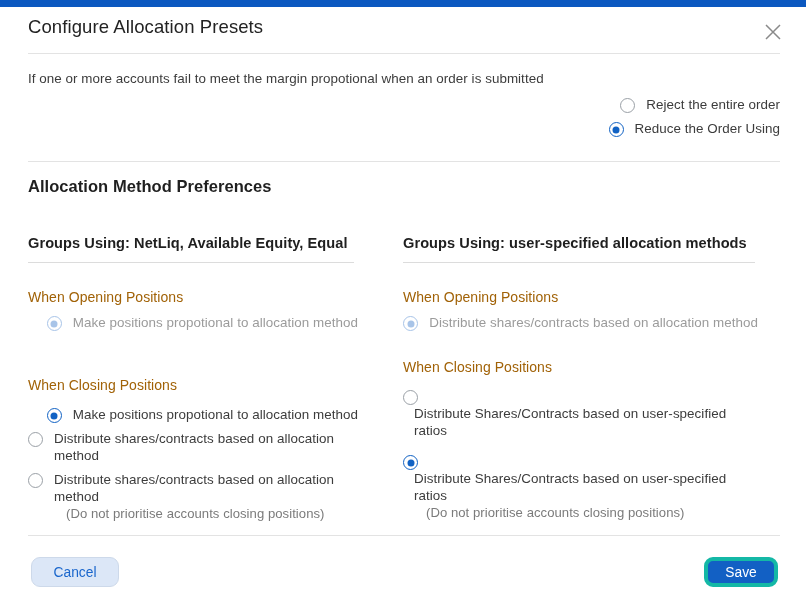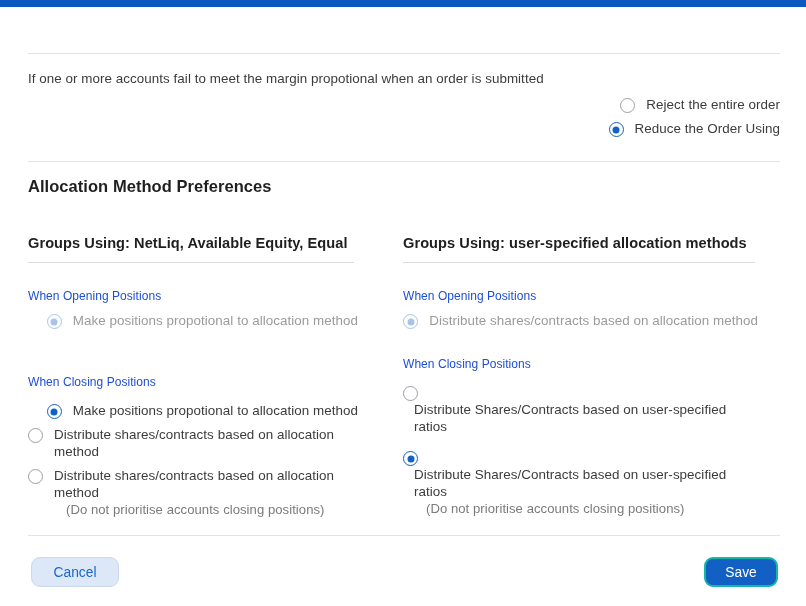--- a/index.html
+++ b/index.html
@@ -162,22 +162,22 @@
     color: #1f1f1f;
     padding-bottom: 11px;
     letter-spacing: 0.05px;
     white-space: nowrap;
   }
   .col-rule { height: 1px; background: #dcdcdc; }
   .col-left  .col-rule { width: 326px; }
   .col-right .col-rule { width: 352px; }
 
   .group-label {
-    font-size: 12px;
-    color: #1d4ed8;
+    font-size: 14px;
+    color: #a16207;
     letter-spacing: 0.05px;
   }
   .opening-group { margin-top: 26px; }
   .opening-group .group-label { margin-bottom: 9px; }
   .closing-group .group-label { margin-bottom: 13px; }
   .col-left  .closing-group { margin-top: 46px; }
   .col-right .closing-group { margin-top: 28px; }
   .col-right .closing-group .radio-row { margin-bottom: 14px; flex-direction: column; }
 
   
@@ -195,31 +195,39 @@
     left: 31px; top: 0;
     width: 88px; height: 30px;
     background: #dce7f7;
     border: 1px solid #cdd9ea;
     color: #1a66cc;
   }
   .btn-save {
     right: 28px; top: 0;
     width: 74px; height: 30px;
     background: #1260c4;
-    border: 2px solid #14b8a6;
+    border: 4px solid #14b8a6;
     color: #ffffff;
   }
 </style>
 </head>
 <body>
 
 <div class="top-accent-bar"></div>
 
 <div class="dialog">
 
+  <div class="dialog-header">
+    <div class="dialog-title">Configure Allocation Presets</div>
+    <div class="close-icon-btn">
+      <svg width="18" height="18" viewBox="0 0 18 18" aria-hidden="true">
+        <path d="M2 2 L16 16 M16 2 L2 16" stroke="#8a8a8a" stroke-width="1.5" fill="none"></path>
+      </svg>
+    </div>
+  </div>
   <div class="divider" id="divider-header"></div>
 
   <div class="margin-block">
     <p class="margin-note">If one or more accounts fail to meet the margin propotional when an order is submitted</p>
 
     <div class="radio-row">
       <span class="radio-mark"></span>
       <span class="radio-label">Reject the entire order</span>
     </div>
 

